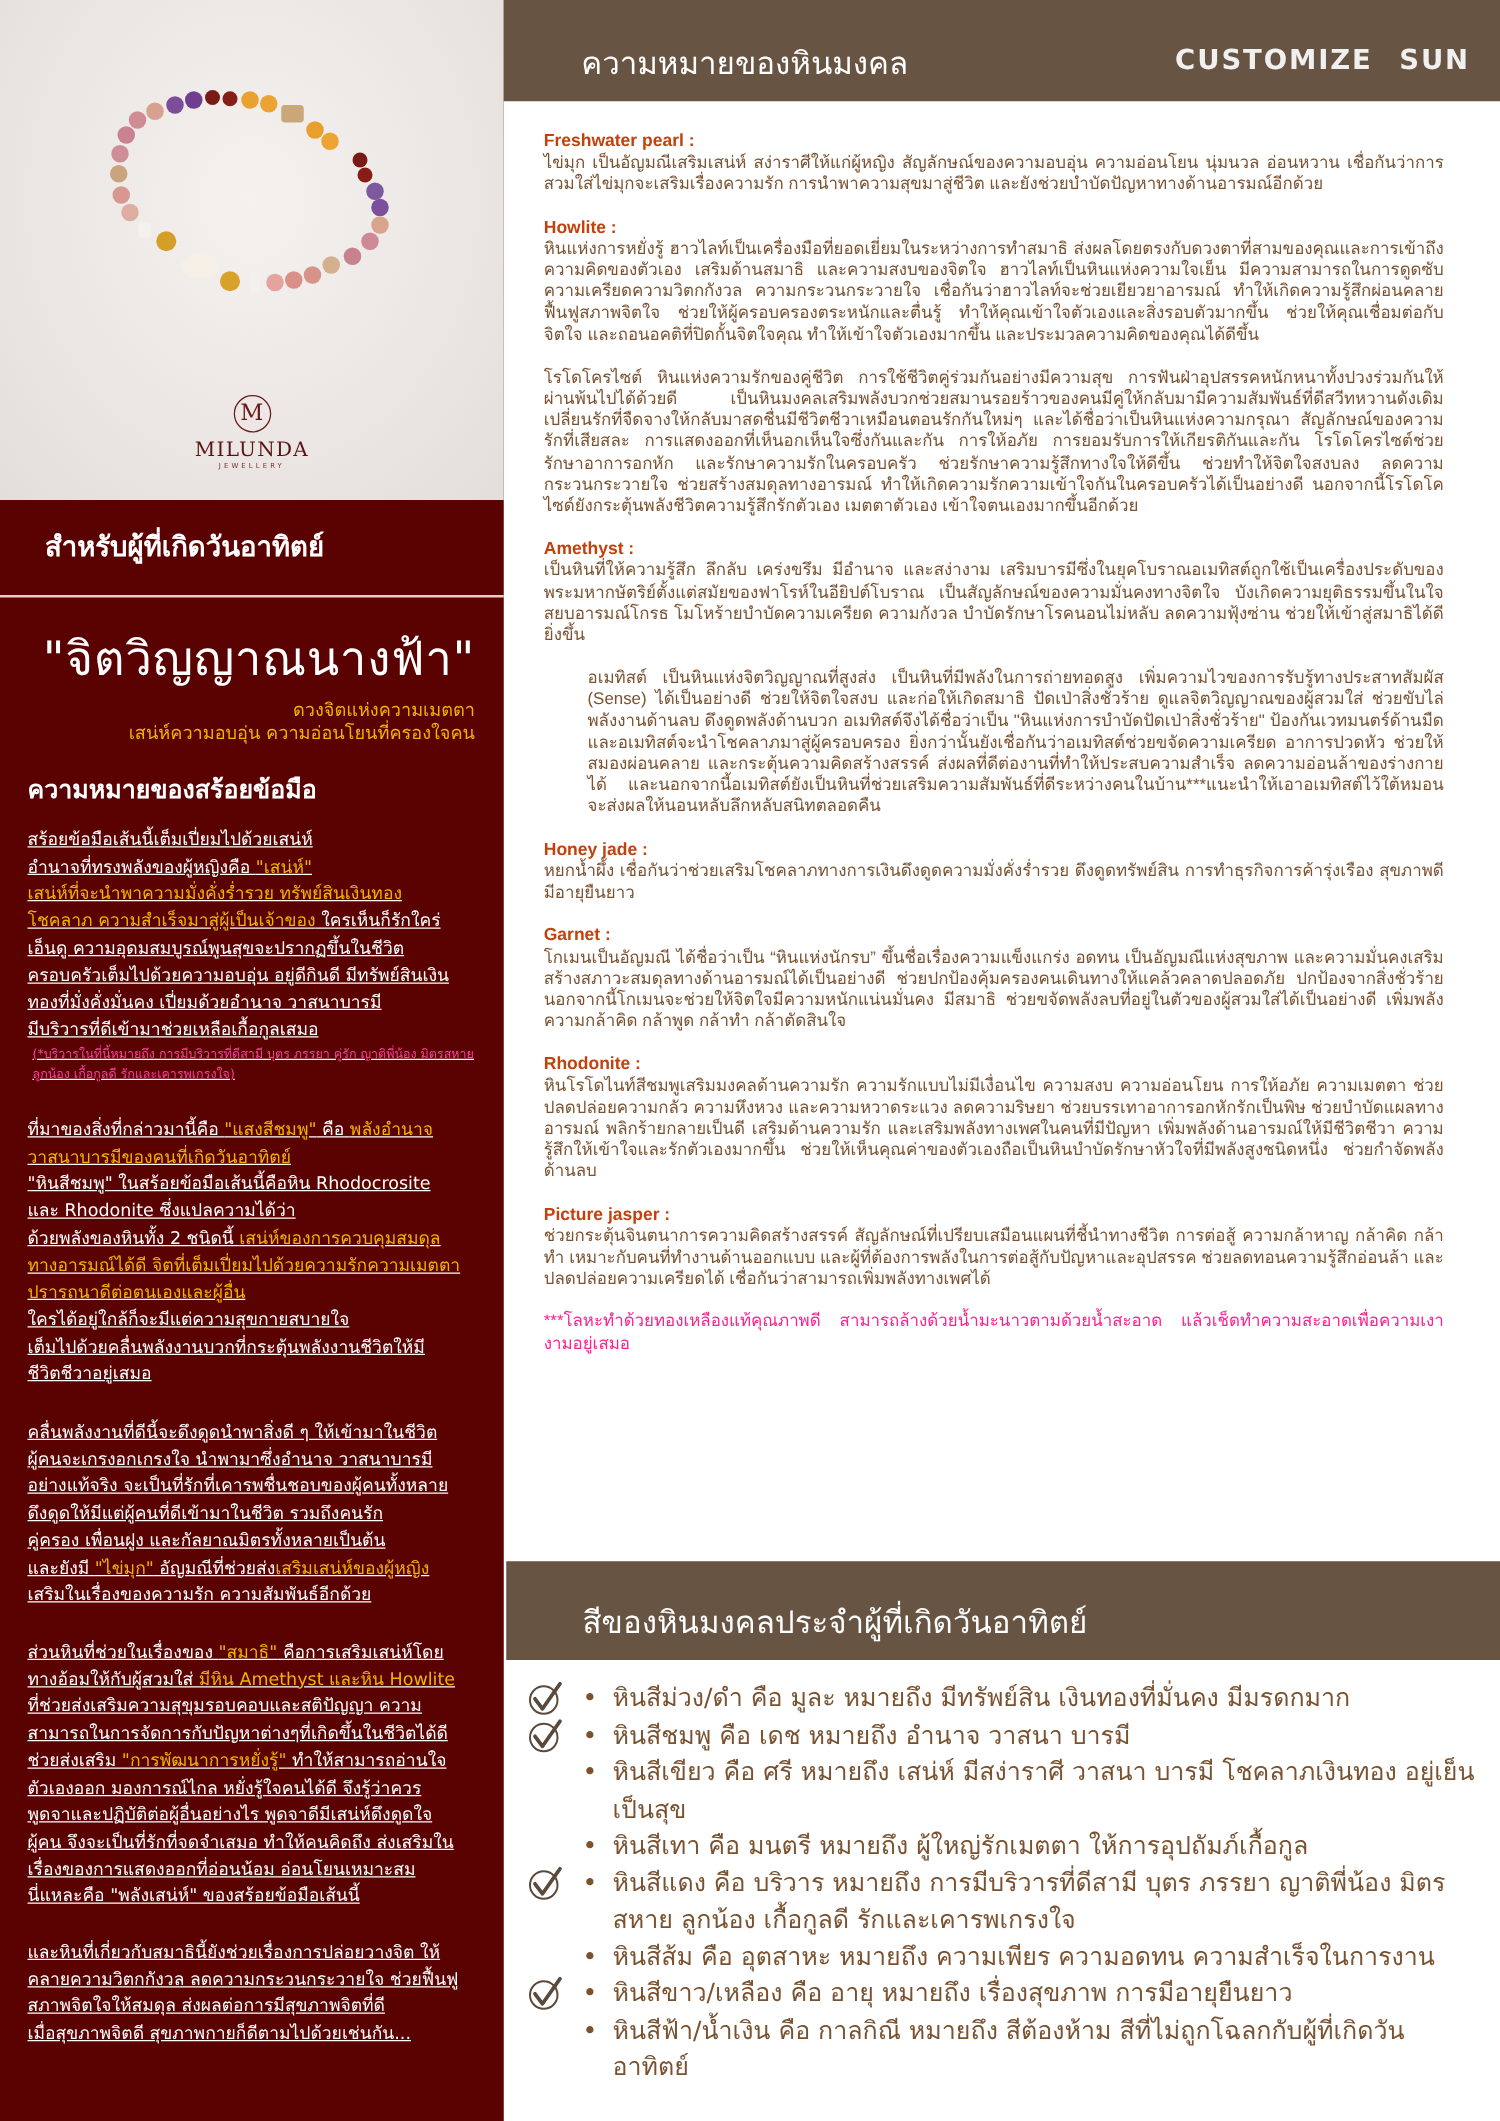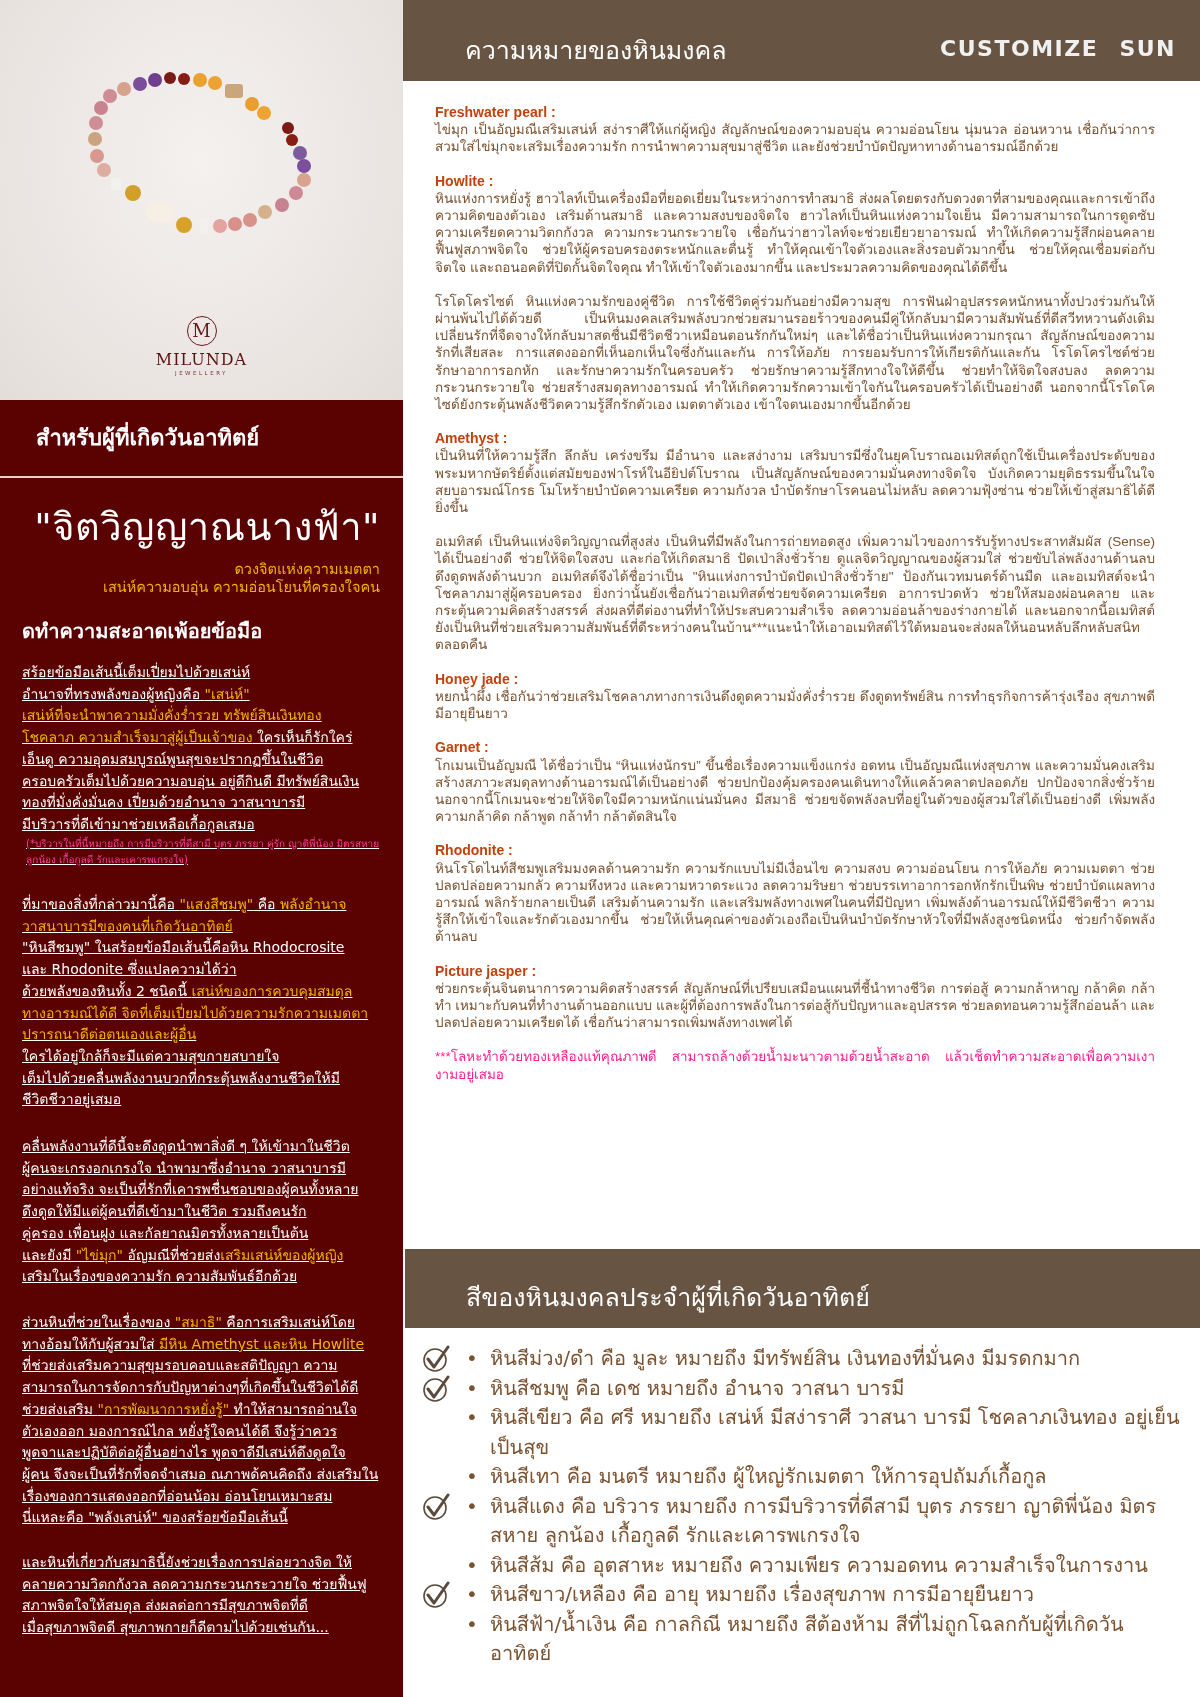--- a/index.html
+++ b/index.html
@@ -29,21 +29,21 @@
 
   
   .topbar { position:absolute; left:403px; top:0; width:797px; height:81px; background:#685443; }
   .topbar-title { position:absolute; left:465px; top:30px; color:#ffffff; font-size:25px; }
   .topbar-right { position:absolute; right:24px; top:36px; color:#f0f0f0; font-size:22px; font-weight:bold; letter-spacing:1.5px; word-spacing:12px; }
 
   .stones { position:absolute; left:435px; top:104px; width:720px; color:#7a5230; font-family:"Liberation Sans", sans-serif; font-size:13.5px; line-height:17.2px; text-align:justify; }
   .stone { margin-bottom:17px; }
   .stone-name { font-weight:bold; color:#c2410c; font-size:14px; }
   .stone p { margin:0; }
-  .stone p + p { margin-top:17px; }
+  .stone p + p { margin-top:17px;margin-left:35px; }
   .care-note { color:#ff1f8f; }
 
   .band { position:absolute; left:405px; top:1249px; width:795px; height:79px; background:#685443; }
   .band-title { position:absolute; left:466px; top:1277px; color:#ffffff; font-size:25px; }
 
   .colors { position:absolute; left:460px; top:1344px; width:720px; color:#7a5230; font-size:20px; line-height:29.5px; list-style:none; }
   .colors li { position:relative; padding-left:30px; }
   .colors li .bullet { position:absolute; left:6px; top:0; }
   .colors li .check { position:absolute; left:-38px; top:1px; width:28px; height:28px; }
 </style>
@@ -96,21 +96,21 @@
     </div>
   </div>
 
   <div class="for-title">สำหรับผู้ที่เกิดวันอาทิตย์</div>
   <div class="divider"></div>
   <div class="spirit-title">"จิตวิญญาณนางฟ้า"</div>
   <div class="spirit-sub">
     <div>ดวงจิตแห่งความเมตตา</div>
     <div>เสน่ห์ความอบอุ่น ความอ่อนโยนที่ครองใจคน</div>
   </div>
-  <div class="meaning-title">ดทำความสะอาดเพ้อยข้อมือ</div>
+  <div class="meaning-title">ความหมายของสร้อยข้อมือ</div>
 
   <div class="para" style="top:662px;">
     <div>สร้อยข้อมือเส้นนี้เต็มเปี่ยมไปด้วยเสน่ห์</div>
     <div><span>อำนาจที่ทรงพลังของผู้หญิงคือ </span><span class="hl">"เสน่ห์"</span></div>
     <div class="hl">เสน่ห์ที่จะนำพาความมั่งคั่งร่ำรวย ทรัพย์สินเงินทอง</div>
     <div><span class="hl">โชคลาภ ความสำเร็จมาสู่ผู้เป็นเจ้าของ</span><span> ใครเห็นก็รักใคร่</span></div>
     <div>เอ็นดู ความอุดมสมบูรณ์พูนสุขจะปรากฏขึ้นในชีวิต</div>
     <div>ครอบครัวเต็มไปด้วยความอบอุ่น อยู่ดีกินดี มีทรัพย์สินเงิน</div>
     <div>ทองที่มั่งคั่งมั่นคง เปี่ยมด้วยอำนาจ วาสนาบารมี</div>
     <div>มีบริวารที่ดีเข้ามาช่วยเหลือเกื้อกูลเสมอ</div>
@@ -141,21 +141,21 @@
   </div>
 
   <div class="para" style="top:1312px;">
     <div><span>ส่วนหินที่ช่วยในเรื่องของ </span><span class="hl">"สมาธิ"</span><span> คือการเสริมเสน่ห์โดย</span></div>
     <div><span>ทางอ้อมให้กับผู้สวมใส่ </span><span class="hl">มีหิน Amethyst และหิน Howlite</span></div>
     <div>ที่ช่วยส่งเสริมความสุขุมรอบคอบและสติปัญญา ความ</div>
     <div>สามารถในการจัดการกับปัญหาต่างๆที่เกิดขึ้นในชีวิตได้ดี</div>
     <div><span>ช่วยส่งเสริม </span><span class="hl">"การพัฒนาการหยั่งรู้"</span><span> ทำให้สามารถอ่านใจ</span></div>
     <div>ตัวเองออก มองการณ์ไกล หยั่งรู้ใจคนได้ดี จึงรู้ว่าควร</div>
     <div>พูดจาและปฏิบัติต่อผู้อื่นอย่างไร พูดจาดีมีเสน่ห์ดึงดูดใจ</div>
-    <div>ผู้คน จึงจะเป็นที่รักที่จดจำเสมอ ณภาพด้คนคิดถึง ส่งเสริมใน</div>
+    <div>ผู้คน จึงจะเป็นที่รักที่จดจำเสมอ ทำให้คนคิดถึง ส่งเสริมใน</div>
     <div>เรื่องของการแสดงออกที่อ่อนน้อม อ่อนโยนเหมาะสม</div>
     <div>นี่แหละคือ "พลังเสน่ห์" ของสร้อยข้อมือเส้นนี้</div>
   </div>
 
   <div class="para" style="top:1552px;">
     <div>และหินที่เกี่ยวกับสมาธินี้ยังช่วยเรื่องการปล่อยวางจิต ให้</div>
     <div>คลายความวิตกกังวล ลดความกระวนกระวายใจ ช่วยฟื้นฟู</div>
     <div>สภาพจิตใจให้สมดุล ส่งผลต่อการมีสุขภาพจิตที่ดี</div>
     <div>เมื่อสุขภาพจิตดี สุขภาพกายก็ดีตามไปด้วยเช่นกัน...</div>
   </div>

